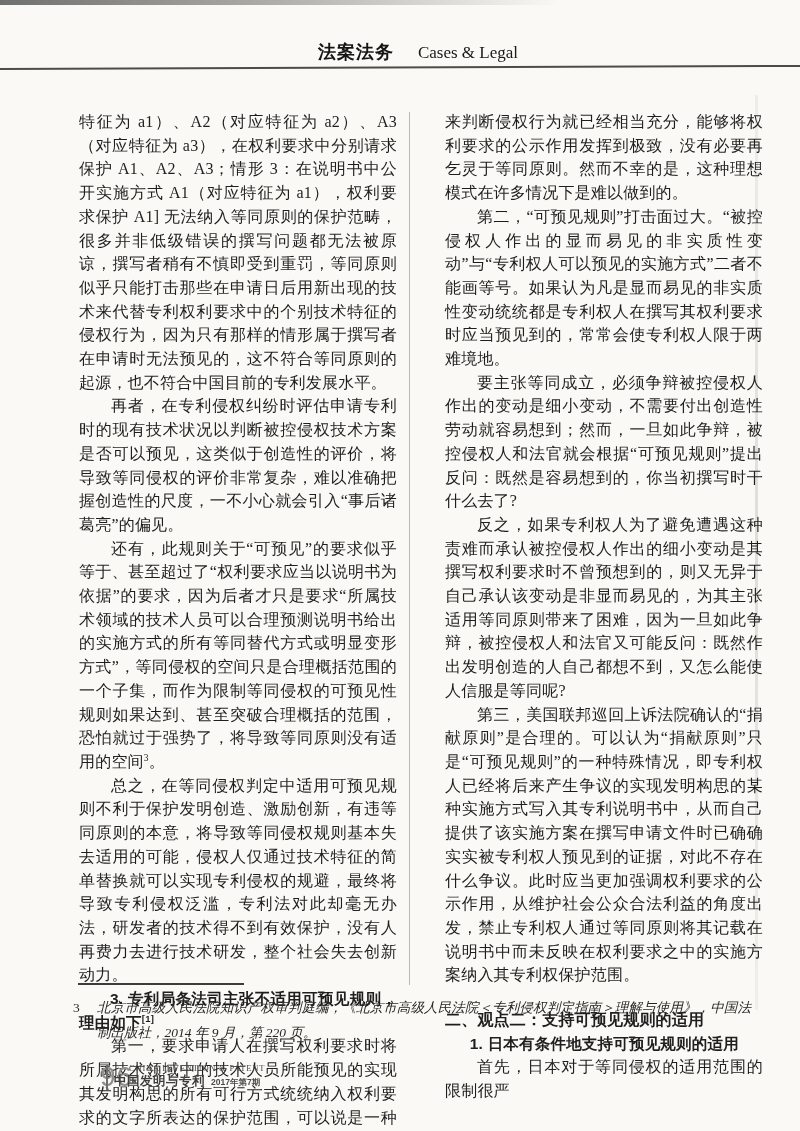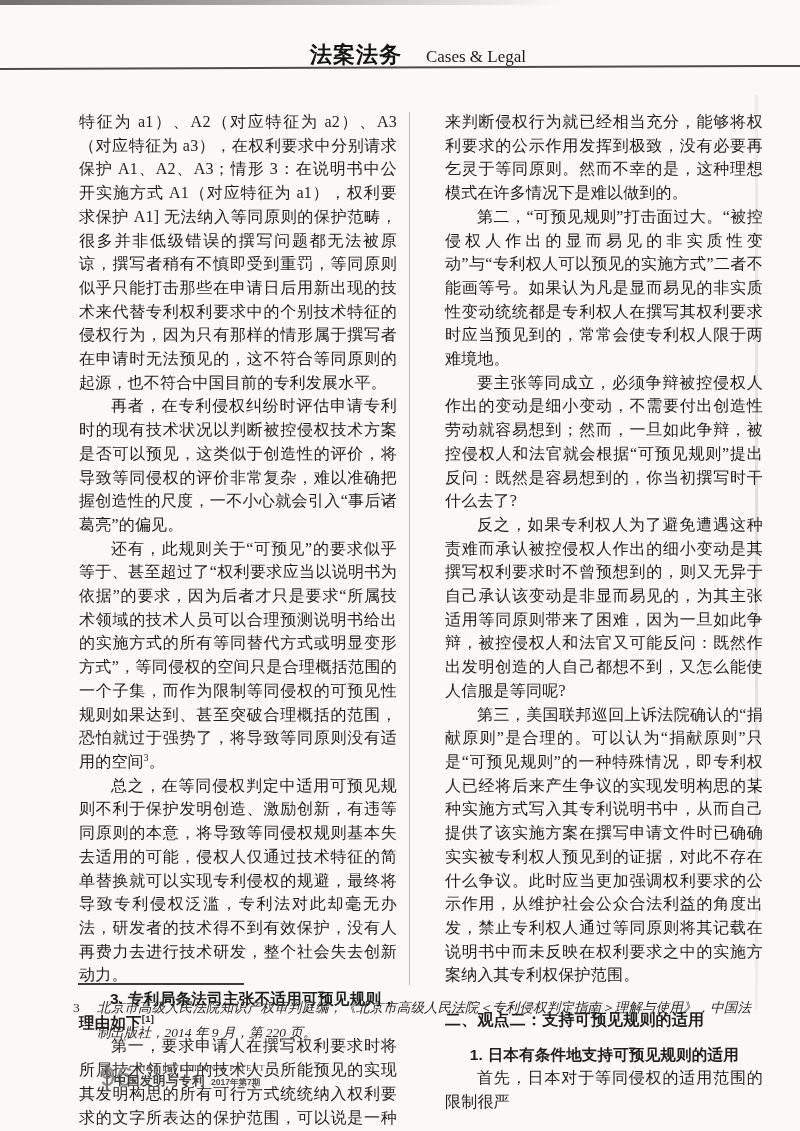--- a/index.html
+++ b/index.html
@@ -10,37 +10,37 @@
   }
   
   .scan-top{position:absolute;top:0;left:0;width:560px;height:5px;
     background:linear-gradient(to right,#6f6f6d,#a9a8a4 45%,rgba(250,249,245,0) 100%);}
   .scan-right{position:absolute;top:95px;left:755px;width:3px;height:915px;
     background:linear-gradient(to bottom,rgba(150,148,144,0.12),rgba(150,148,144,0.28),rgba(150,148,144,0.10));}
   
   .hdr{position:absolute;top:40px;left:0;width:800px;display:flex;
     justify-content:center;align-items:baseline;gap:24px;}
   .hdr .cn{font-family:"Liberation Sans",sans-serif;font-weight:bold;
-    font-size:22px;letter-spacing:1px;color:#141414;transform:translateX(18px);}
+    font-size:18px;letter-spacing:1px;color:#141414;transform:translateX(18px);}
   .hdr .en{font-family:"Liberation Serif",serif;font-size:17px;color:#191919;
     transform:translateX(18px);}
   .hdr-rule{position:absolute;top:68px;left:0;width:802px;height:2px;
     background:#4c4c4a;transform:rotate(-0.22deg);transform-origin:left center;}
   
   .col{position:absolute;top:110px;width:318px;}
   .col-left{left:79px;}
   .col-right{left:445px;}
   .col-divider{position:absolute;left:409px;top:112px;width:1px;height:873px;
     background:#8f8d89;opacity:.6;}
   .col p{margin:0;text-indent:2em;text-align:justify;font-size:16px;
     line-height:23.7px;letter-spacing:.2px;}
   .col p.noindent{text-indent:0;}
   .col p.bold{font-weight:bold;font-family:"Liberation Sans",sans-serif;font-size:15.5px;}
   .col sup{font-size:9.5px;line-height:0;vertical-align:super;}
-  .col .sec-head{margin:21px 0 11px 0;font-weight:bold;text-indent:0;
+  .col .sec-head{margin:21px 0 0 0;font-weight:bold;text-indent:0;
     font-family:"Liberation Sans",sans-serif;font-size:16px;line-height:23.7px;}
   .col .sub-head{margin:0;font-weight:bold;text-indent:1.6em;
     font-family:"Liberation Sans",sans-serif;font-size:15.5px;line-height:23.7px;}
   
   .fn-rule{position:absolute;left:78px;top:983px;width:166px;height:1.6px;background:#3c3c3a;}
   .footnote{position:absolute;left:73px;top:996px;width:678px;display:flex;
     font-size:13.5px;line-height:24.5px;font-style:italic;color:#262625;}
   .footnote .num{flex:0 0 24px;font-style:normal;}
   .footnote .txt{flex:1;text-align:justify;}
   

